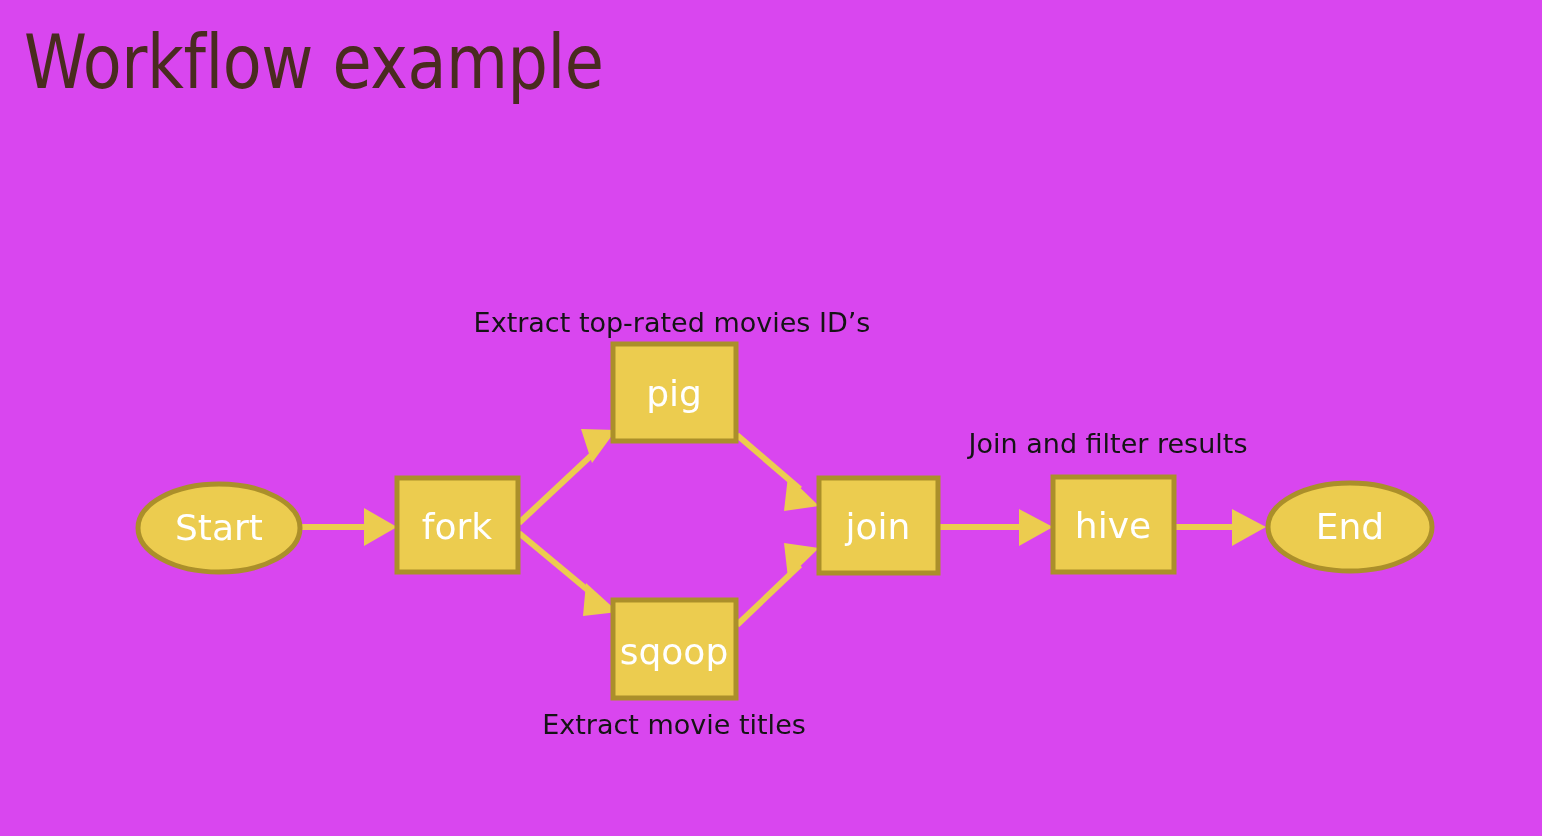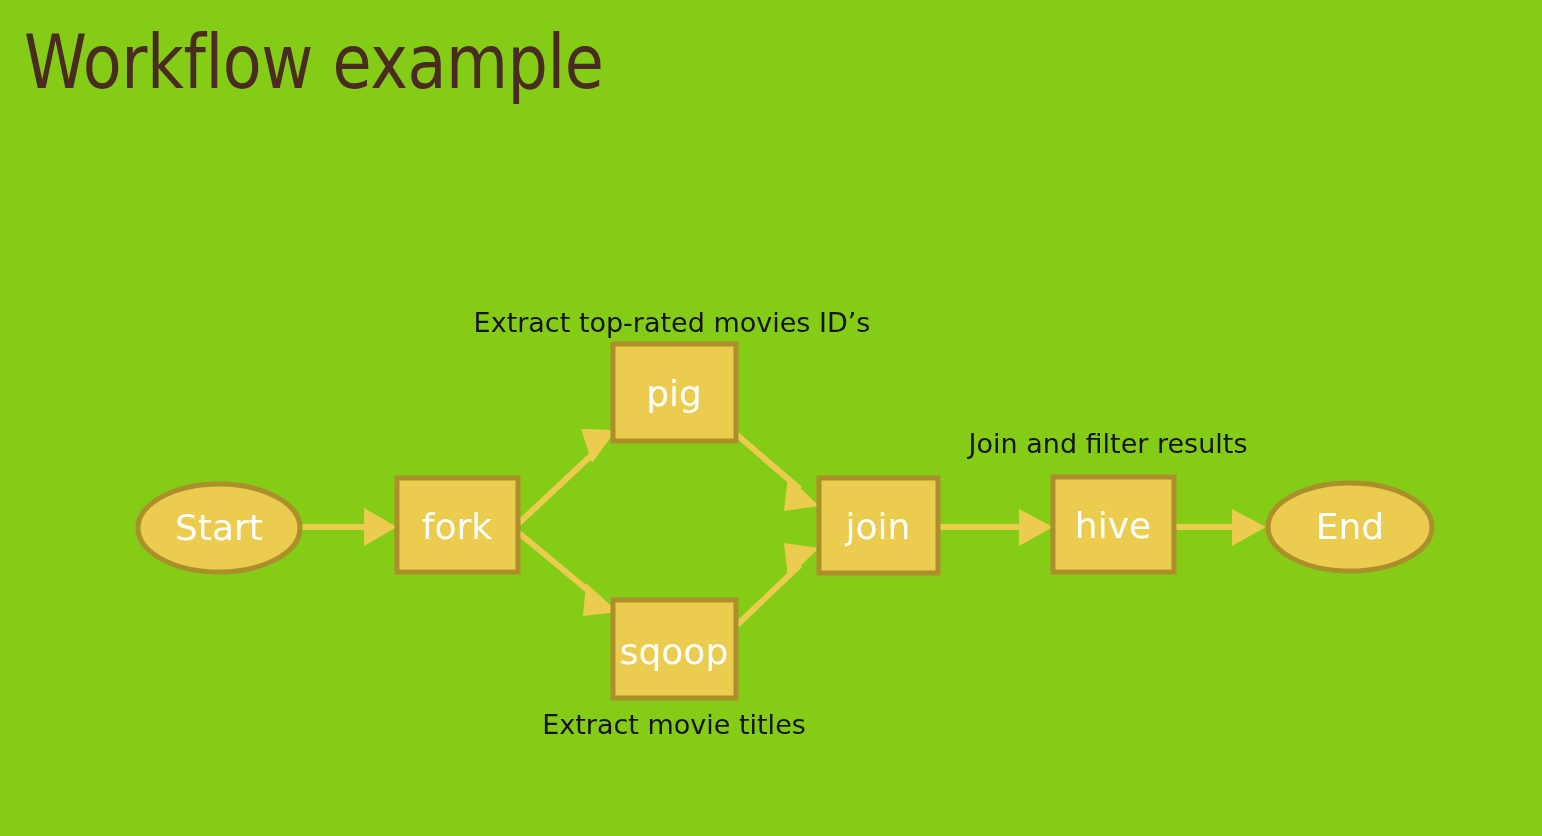--- a/index.html
+++ b/index.html
@@ -11,21 +11,21 @@
     width: 1542px;
     height: 836px;
     background: #ebebe9;
     font-family: "DejaVu Sans", sans-serif;
     overflow: hidden;
   }
   #slide {
     position: relative;
     width: 1542px;
     height: 836px;
-    background: #84cc16;
+    background: #d946ef;
   }
   #slide-title {
     position: absolute;
     left: 24px;
     top: 22px;
     font-family: "DejaVu Sans", sans-serif;
     font-size: 74px;
     font-weight: 400;
     letter-spacing: -0.5px;
     color: #4a2b20;

